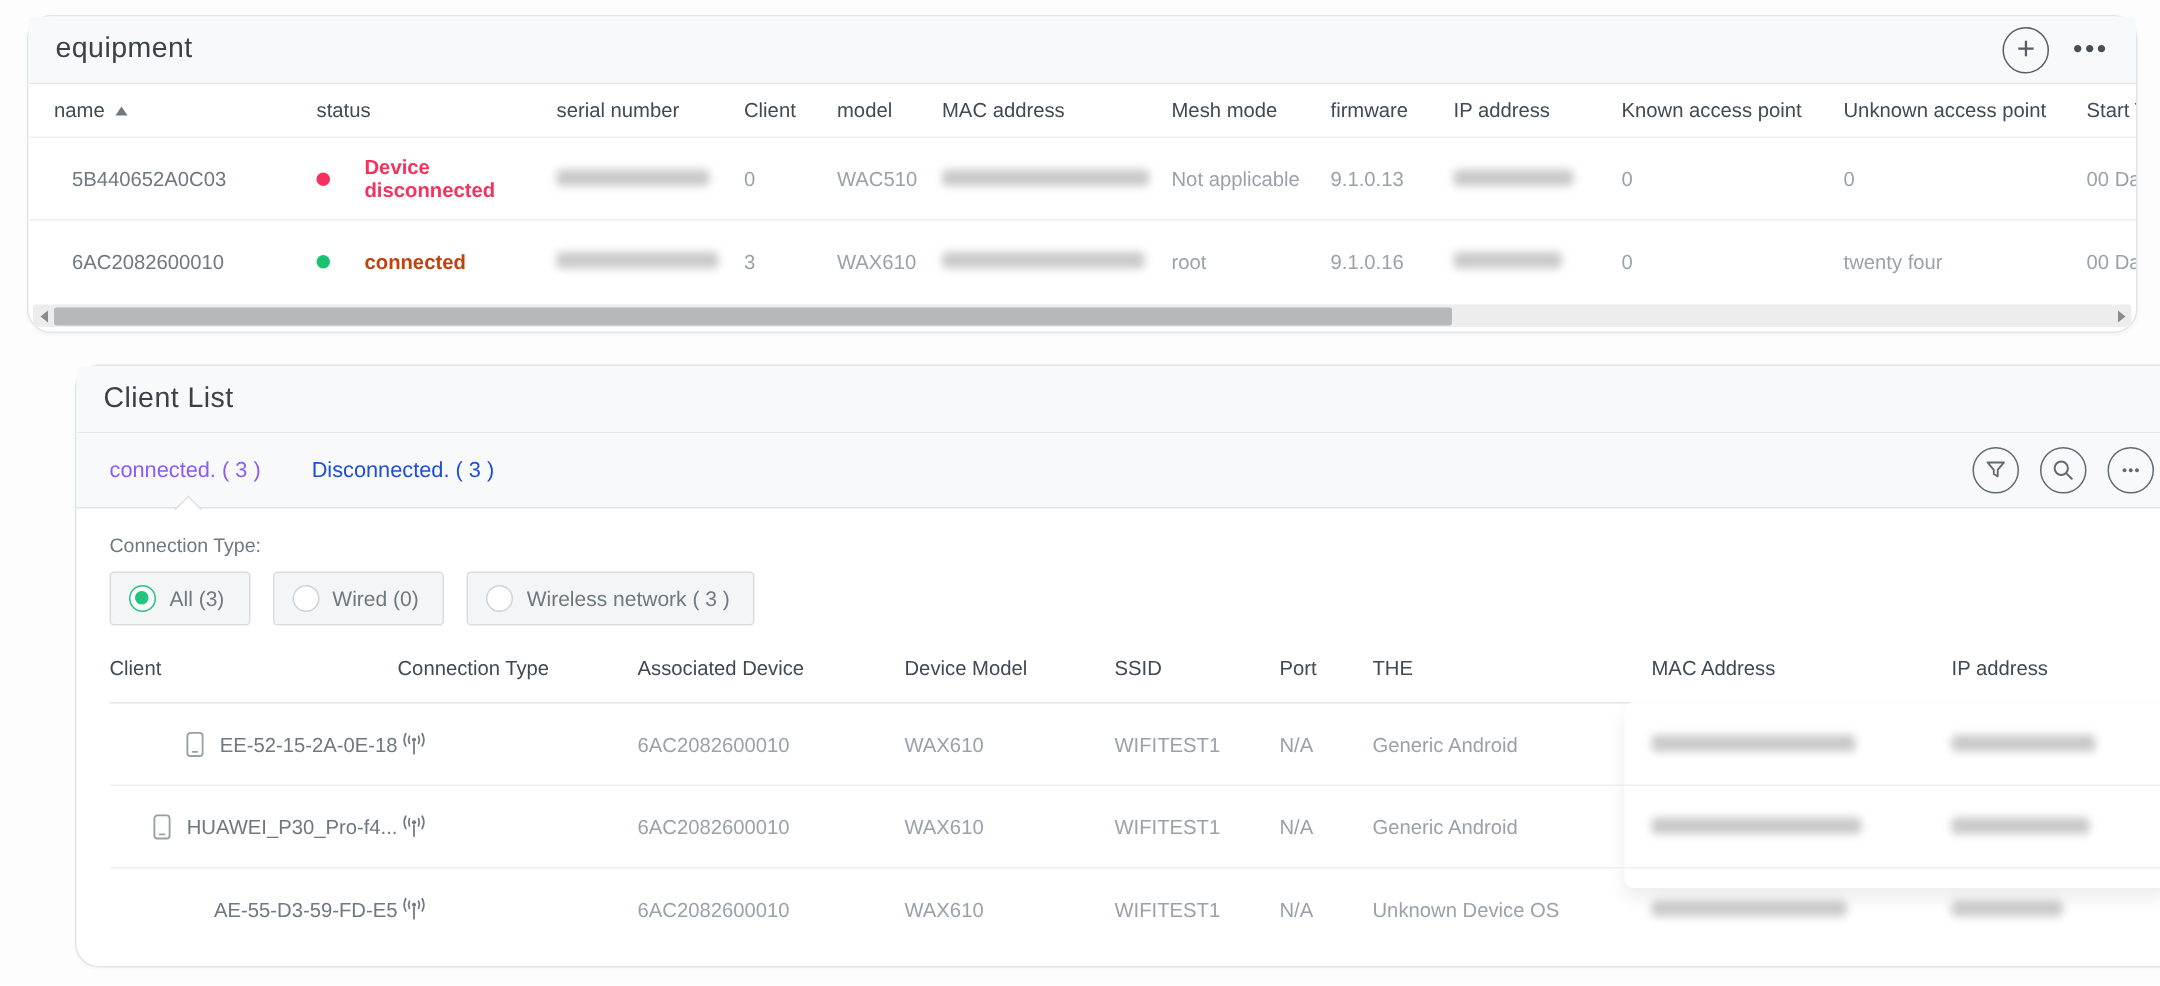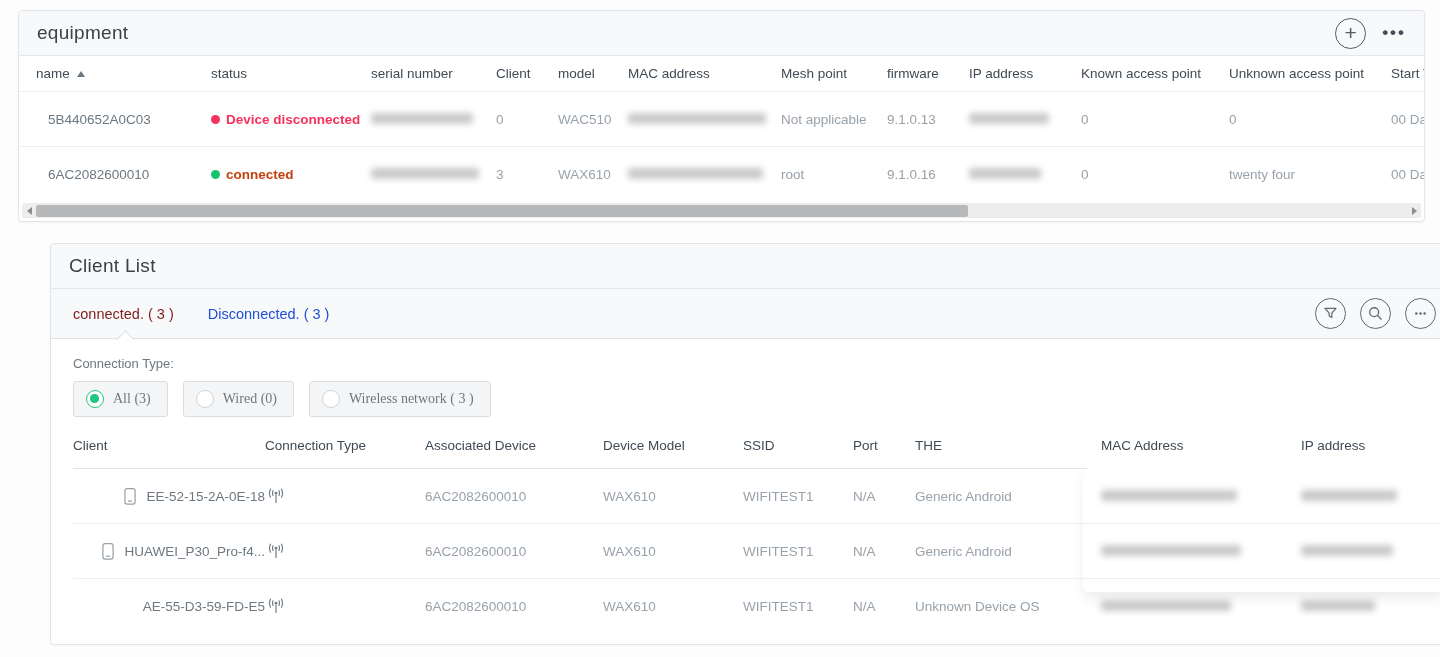--- a/index.html
+++ b/index.html
@@ -1,60 +1,60 @@
 <!DOCTYPE html>
 <html><head>
 <meta charset="utf-8">
 <style>
   * { margin:0; padding:0; box-sizing:border-box; }
   html,body { width:1440px; height:657px; background:#fdfdfd; font-family:"Liberation Sans", sans-serif; overflow:hidden; }
 
-  .panel { position:absolute; left:18px; width:1407px; background:#fff; border:1px solid #e1e5e8; border-radius:4px; box-shadow:0 1px 3px rgba(0,0,0,0.04); }
+  .panel { position:absolute; left:18px; width:1407px; background:#fff; border:1px solid #e1e5e8; border-radius:16px; box-shadow:0 1px 3px rgba(0,0,0,0.04); }
   .panel-titlebar { height:45px; background:#f8f9fa; border-bottom:1px solid #e5e8ea; border-radius:4px 4px 0 0; display:flex; align-items:center; padding:0 18px; }
   .panel-title { font-size:19px; font-weight:normal; color:#3a4149; letter-spacing:.3px; }
 
   
   #equipment-panel { top:10px; height:212px; }
   .titlebar-actions { margin-left:auto; display:flex; align-items:center; gap:16px; }
   .circle-btn { width:31px; height:31px; border-radius:50%; border:1.6px solid #545e66; background:transparent; color:#545e66; font-size:21px; line-height:26px; text-align:center; cursor:pointer; font-family:"Liberation Sans",sans-serif; }
   .dots-btn { border:none; background:transparent; color:#454f57; font-size:17px; font-weight:bold; letter-spacing:2px; cursor:pointer; line-height:10px; }
 
   .equip-scroll { overflow:hidden; width:100%; }
   .equip-grid { display:grid; grid-template-columns:175px 160px 125px 62px 70px 153px 106px 82px 112px 148px 162px 90px; padding-left:17px; align-items:center; width:1471px; }
   .equip-grid.header { height:35px; font-size:13.5px; color:#3f4a54; }
   .equip-grid.row { height:55px; border-top:1px solid #eceff1; font-size:13.5px; color:#99a2aa; }
   .equip-grid.row .cell-name { color:#6e7880;margin-left:12px; }
   .sort-arrow { display:inline-block; width:0; height:0; border-left:4.5px solid transparent; border-right:4.5px solid transparent; border-bottom:6px solid #6e7880; margin-left:7px; vertical-align:1px; }
-  .status-cell { display:flex; align-items:center; gap:6px; font-weight:bold; font-size:13.5px; }
+  .status-cell { display:flex; align-items:center; gap:23px; font-weight:bold; font-size:13.5px; }
   .status-dot { width:9px; height:9px; border-radius:50%; flex:none; }
   .status-red { color:#f5325b; } .status-red .status-dot { background:#f5325b; }
   .status-green { color:#c2410c; } .status-green .status-dot { background:#17c36f; }
 
   .blur-blob { display:inline-block; height:11px; border-radius:3px; background:#c9c9c9; filter:blur(3px); }
 
   .hscrollbar { position:absolute; left:3px; right:3px; bottom:3px; height:15px; background:#ededee; border-radius:2px; display:flex; align-items:center; }
   .sb-arrow { width:14px; height:15px; display:flex; align-items:center; justify-content:center; cursor:pointer; flex:none; }
   .sb-left-tri { width:0; height:0; border-top:4px solid transparent; border-bottom:4px solid transparent; border-right:5px solid #8b8b8b; }
   .sb-right-tri { width:0; height:0; border-top:4px solid transparent; border-bottom:4px solid transparent; border-left:5px solid #8b8b8b; }
   .sb-track { flex:1; height:15px; position:relative; }
   .sb-thumb { position:absolute; left:0; top:1.5px; height:12px; width:68%; background:#b6b8ba; border-radius:2px; cursor:pointer; }
 
   
   #client-panel { top:243px; height:402px;margin-left:32px; }
   .tabbar { position:relative; height:50px; background:#f8f9fa; border-bottom:1px solid #e0e3e6; display:flex; align-items:center; padding-left:22px; }
   .tab { font-size:14.5px; color:#1d4ed8; margin-right:34px; cursor:pointer; }
-  .tab.active { color:#7f1d1d; }
+  .tab.active { color:#8b5cf6; }
   .tab-notch { position:absolute; bottom:-8px; left:68px; width:13px; height:13px; background:#fff; border-left:1px solid #dcdfe2; border-top:1px solid #dcdfe2; transform:rotate(45deg); }
   .tab-actions { margin-left:auto; display:flex; align-items:center; gap:14px; padding-right:20px; }
   .icon-circle { width:31px; height:31px; border-radius:50%; border:1.5px solid #5f6a72; background:transparent; display:flex; align-items:center; justify-content:center; cursor:pointer; }
 
   .clients-body { position:relative; padding:0 0 0 22px; }
   .conn-type-label { margin-top:17px; font-size:13px; color:#6e7880; }
   .radio-row { display:flex; gap:15px; margin-top:10px; }
-  .radio-pill { display:flex; align-items:center; gap:9px; height:36px; padding:0 16px 0 12px; background:#f4f5f6; border:1px solid #dadde0; border-radius:3px; cursor:pointer; font-size:14px; color:#6e7880;font-family:Liberation Serif, serif; }
+  .radio-pill { display:flex; align-items:center; gap:9px; height:36px; padding:0 16px 0 12px; background:#f4f5f6; border:1px solid #dadde0; border-radius:3px; cursor:pointer; font-size:14px; color:#6e7880; }
   .radio-circle { width:18px; height:18px; border-radius:50%; background:#fff; border:1.5px solid #cfd3d6; position:relative; flex:none; }
   .radio-circle.selected { border:1.6px solid #22c57e; }
   .radio-circle.selected::after { content:""; position:absolute; left:3.4px; top:3.4px; width:8.6px; height:8.6px; border-radius:50%; background:#22c57e; }
 
   .client-grid { display:grid; grid-template-columns:192px 160px 178px 140px 110px 62px 186px 200px 140px; align-items:center; }
   .client-grid.header { height:46px; font-size:13.5px; color:#3f4a54; border-bottom:1px solid #e2e5e7; margin-top:6px; margin-right:14px; position:relative; z-index:0; }
   .client-grid.row { height:55px; border-bottom:1px solid #eceff1; font-size:13.5px; color:#99a2aa; margin-right:14px; position:relative; z-index:2; }
   .client-grid.row:last-child { border-bottom:none; }
   .client-cell-name { display:flex; align-items:center; gap:9px; color:#6e7880;justify-content:flex-end; }
   .client-grid .blur-blob { position:relative; z-index:3; }
@@ -76,21 +76,21 @@
   </div>
 
   <div class="equip-scroll">
     <div class="equip-grid header">
       <div><span>name</span><span class="sort-arrow"></span></div>
       <div>status</div>
       <div>serial number</div>
       <div>Client</div>
       <div>model</div>
       <div>MAC address</div>
-      <div>Mesh point</div>
+      <div>Mesh mode</div>
       <div>firmware</div>
       <div>IP address</div>
       <div>Known access point</div>
       <div>Unknown access point</div>
       <div>Start Time</div>
     </div>
 
     <div class="equip-grid row">
       <div class="cell-name">5B440652A0C03</div>
       <div class="status-cell status-red">

